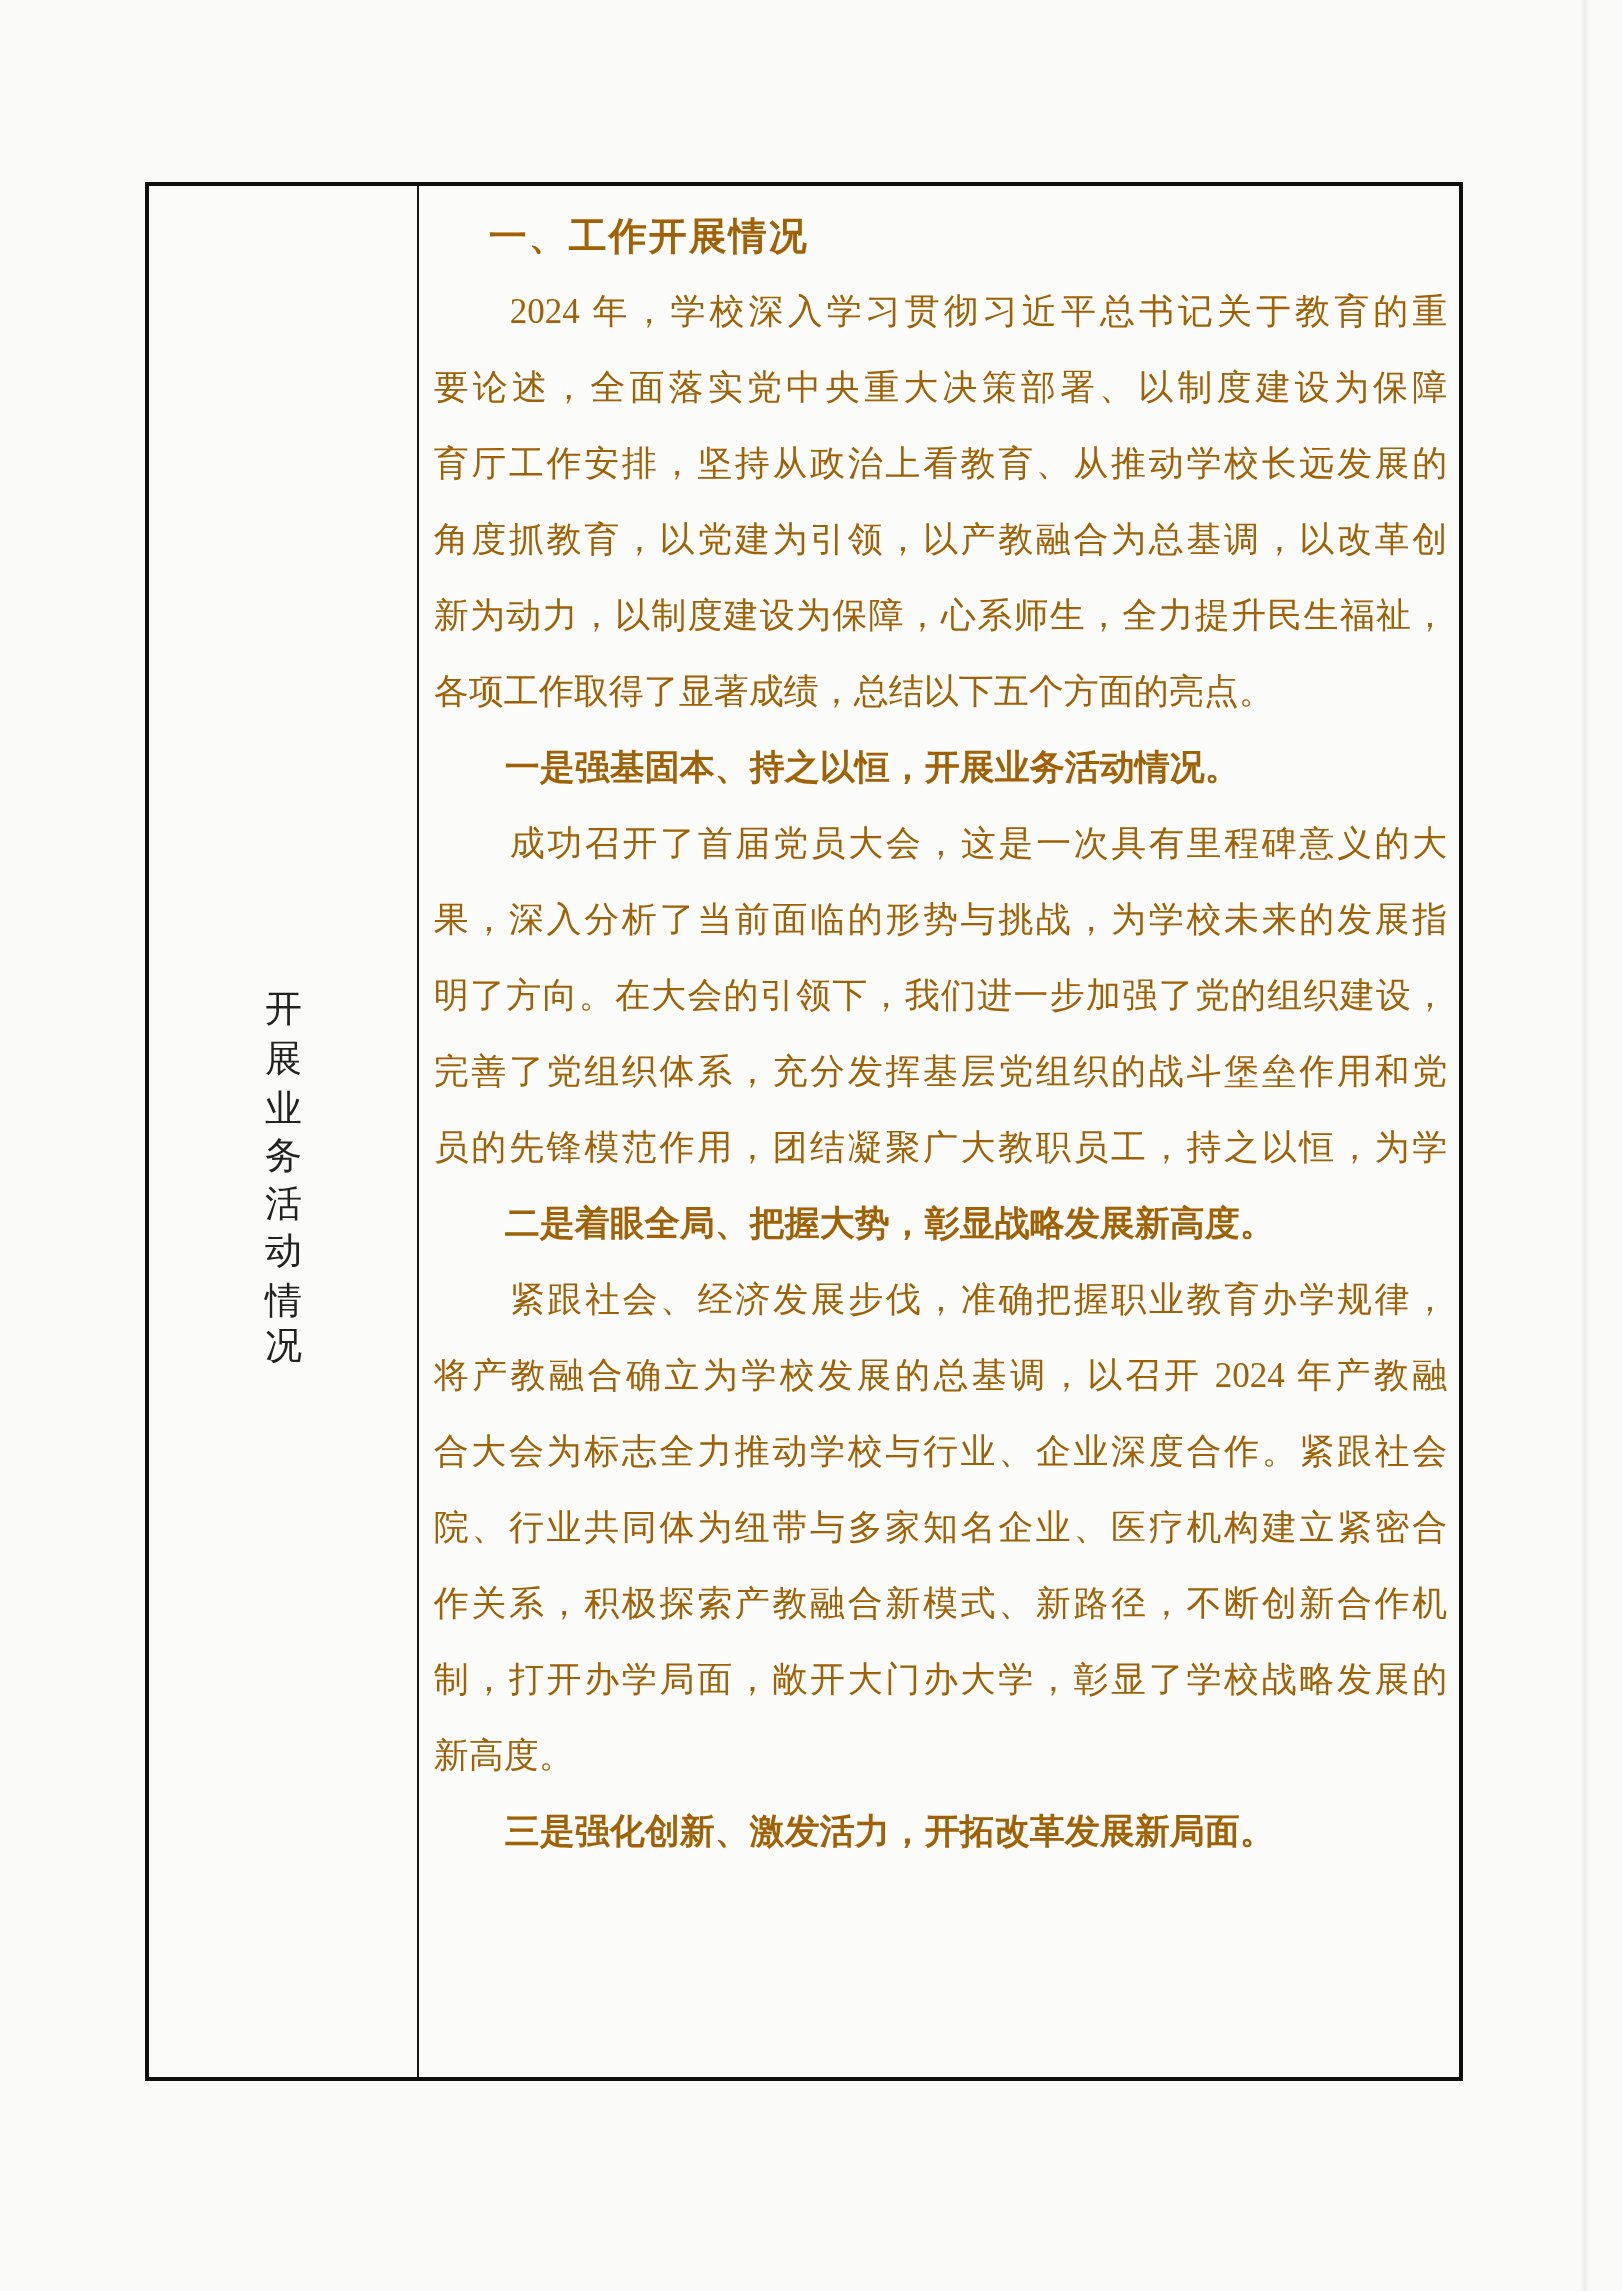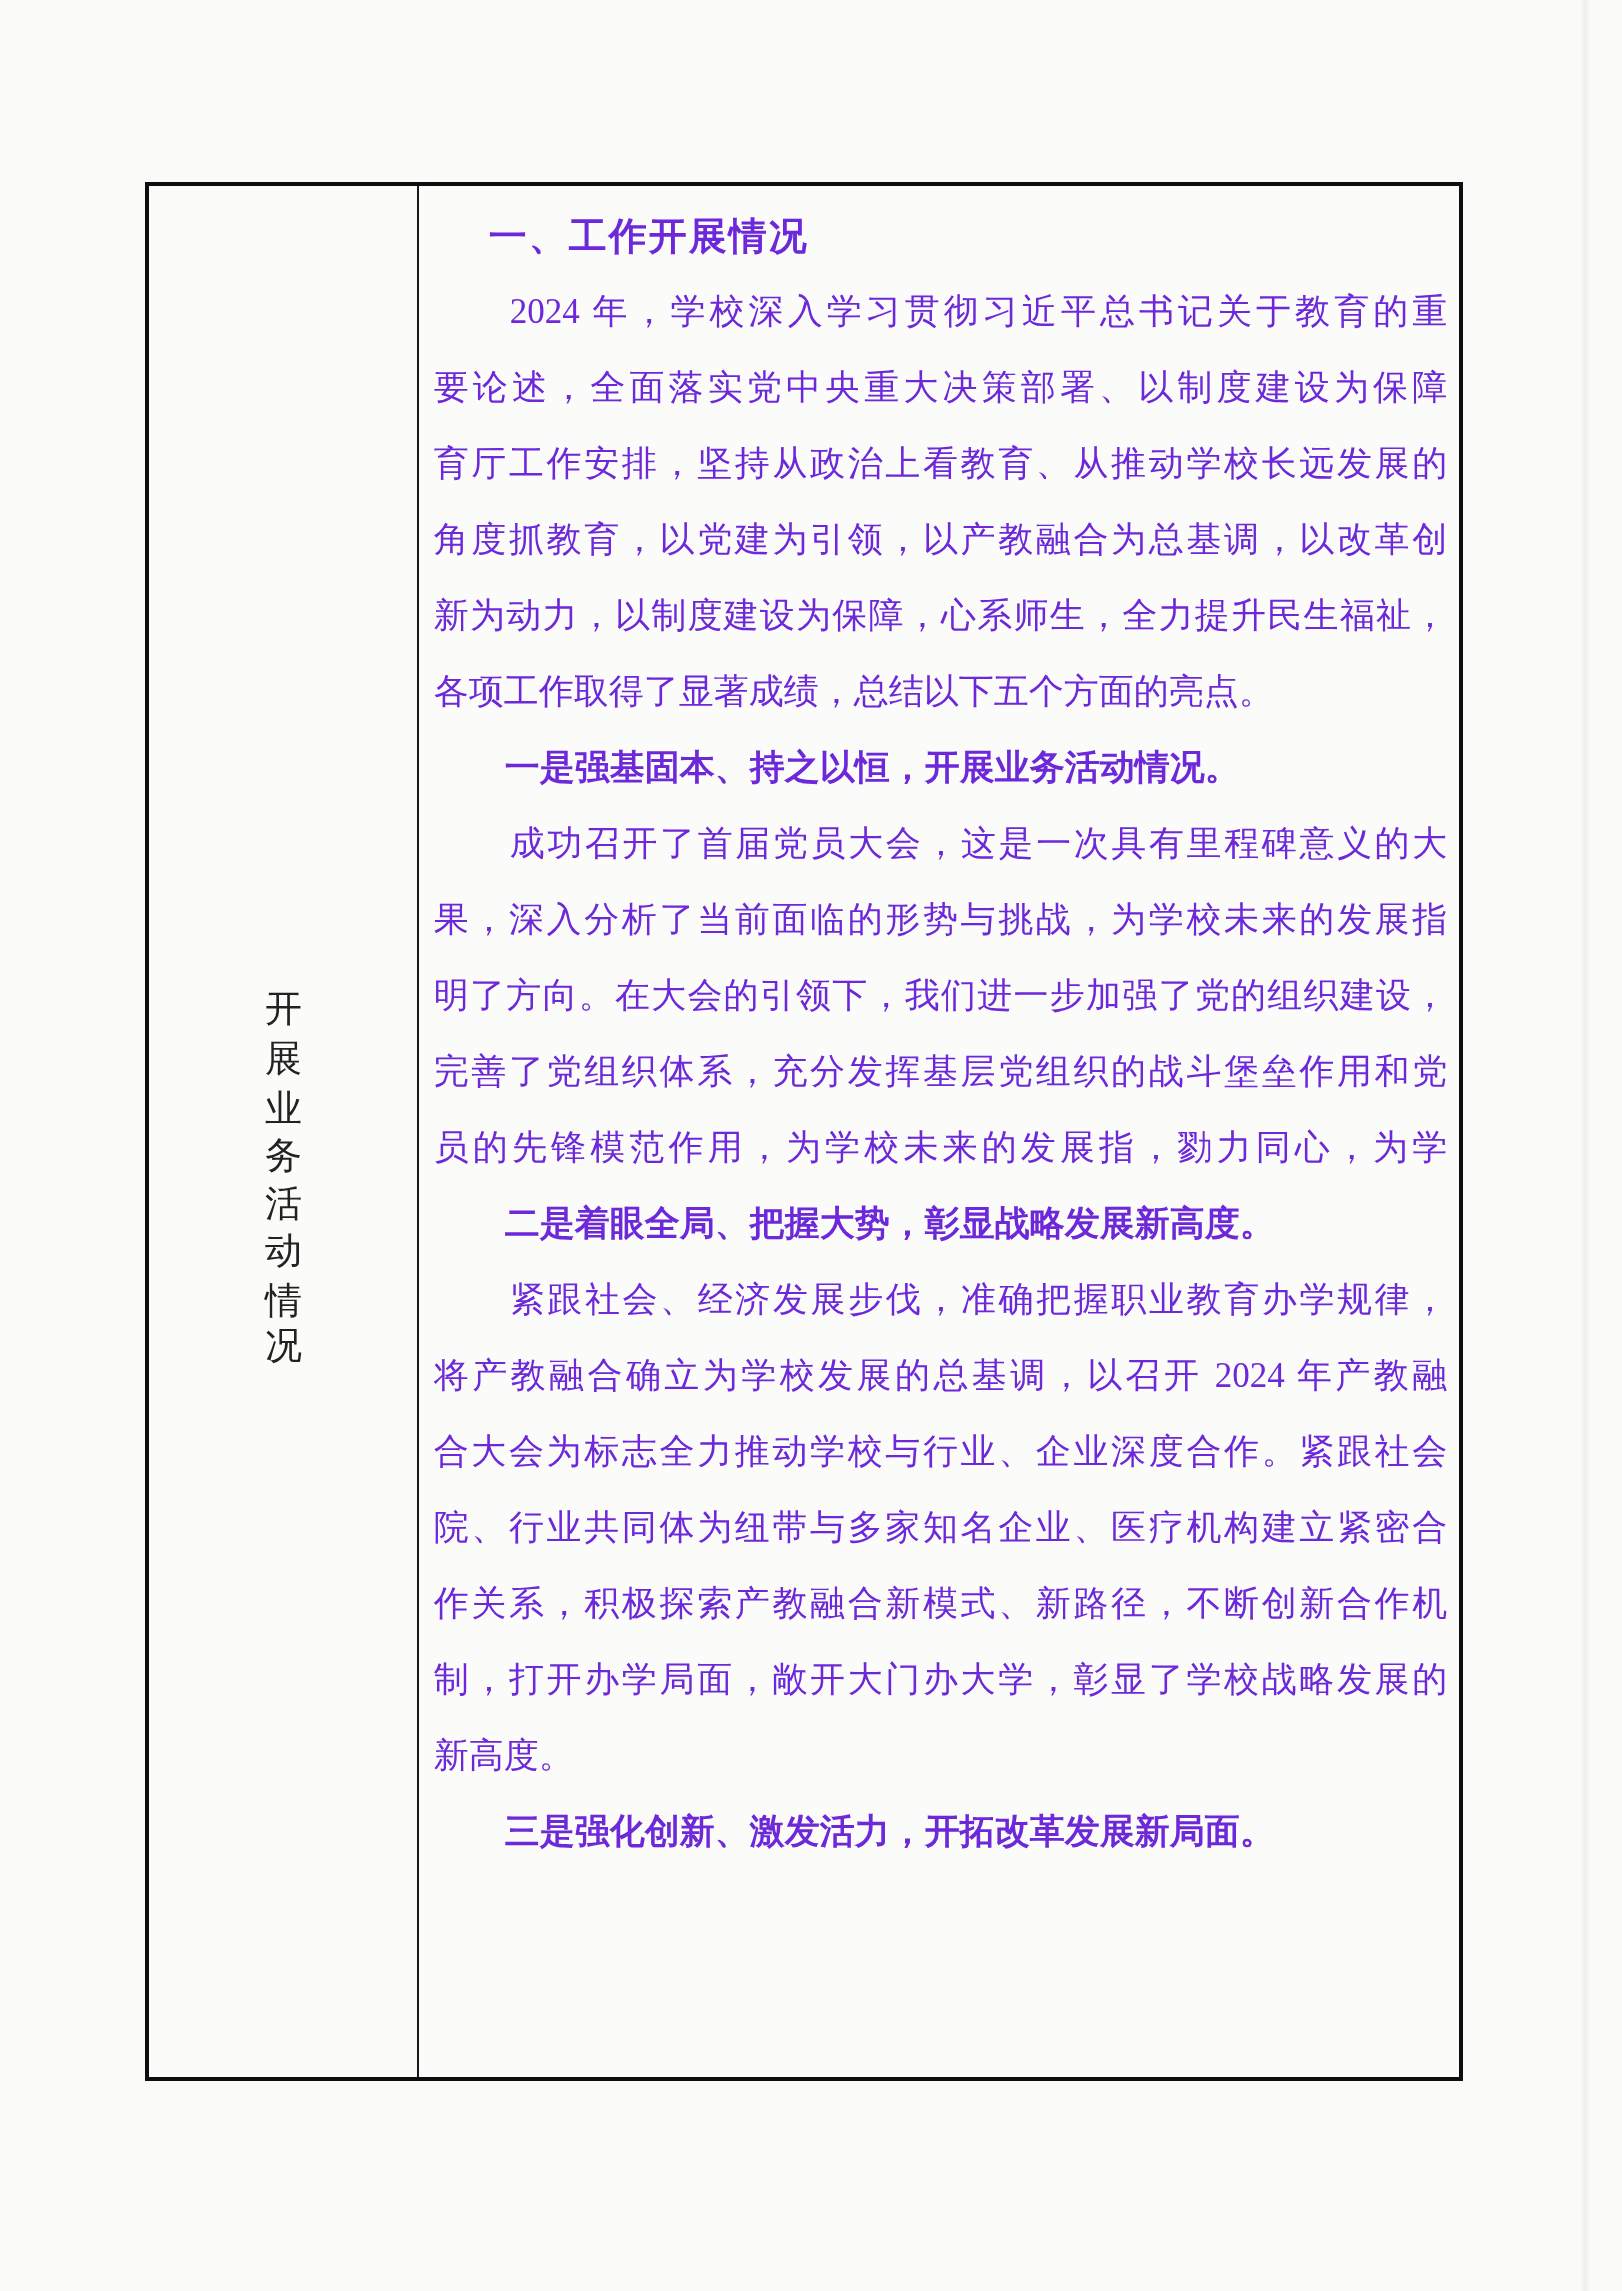--- a/index.html
+++ b/index.html
@@ -52,21 +52,21 @@
   .content-cell {
     flex: 1;
     box-sizing: border-box;
     padding: 11.8px 11.8px 0 14.7px;
     overflow: hidden;
   }
   .ln {
     height: 76px;
     line-height: 76px;
     font-size: 35px;
-    color: #6d28d9;
+    color: #a16207;
     overflow: hidden;
   }
   .fill {
     text-align: justify;
     text-align-last: justify;
   }
   .first { text-indent: 76px; }
   .heading {
     text-indent: 71px;
     font-weight: 700;
@@ -97,21 +97,21 @@
       <div class="ln fill">要论述，全面落实党中央重大决策部署、以制度建设为保障</div>
       <div class="ln fill">育厅工作安排，坚持从政治上看教育、从推动学校长远发展的</div>
       <div class="ln fill">角度抓教育，以党建为引领，以产教融合为总基调，以改革创</div>
       <div class="ln fill">新为动力，以制度建设为保障，心系师生，全力提升民生福祉，</div>
       <div class="ln">各项工作取得了显著成绩，总结以下五个方面的亮点。</div>
       <div class="ln heading">一是强基固本、持之以恒，开展业务活动情况。</div>
       <div class="ln first fill">成功召开了首届党员大会，这是一次具有里程碑意义的大</div>
       <div class="ln fill">果，深入分析了当前面临的形势与挑战，为学校未来的发展指</div>
       <div class="ln fill">明了方向。在大会的引领下，我们进一步加强了党的组织建设，</div>
       <div class="ln fill">完善了党组织体系，充分发挥基层党组织的战斗堡垒作用和党</div>
-      <div class="ln fill">员的先锋模范作用，为学校未来的发展指，勠力同心，为学</div>
+      <div class="ln fill">员的先锋模范作用，团结凝聚广大教职员工，持之以恒，为学</div>
       <div class="ln heading">二是着眼全局、把握大势，彰显战略发展新高度。</div>
       <div class="ln first fill">紧跟社会、经济发展步伐，准确把握职业教育办学规律，</div>
       <div class="ln fill">将产教融合确立为学校发展的总基调，以召开 2024 年产教融</div>
       <div class="ln fill">合大会为标志全力推动学校与行业、企业深度合作。紧跟社会</div>
       <div class="ln fill">院、行业共同体为纽带与多家知名企业、医疗机构建立紧密合</div>
       <div class="ln fill">作关系，积极探索产教融合新模式、新路径，不断创新合作机</div>
       <div class="ln fill">制，打开办学局面，敞开大门办大学，彰显了学校战略发展的</div>
       <div class="ln">新高度。</div>
       <div class="ln heading">三是强化创新、激发活力，开拓改革发展新局面。</div>
     </div>

